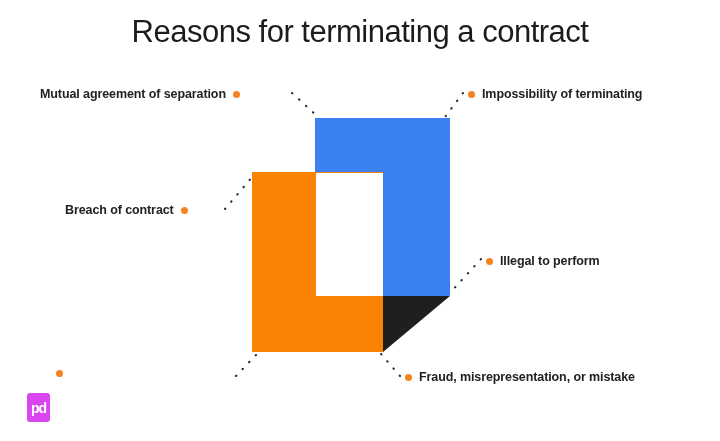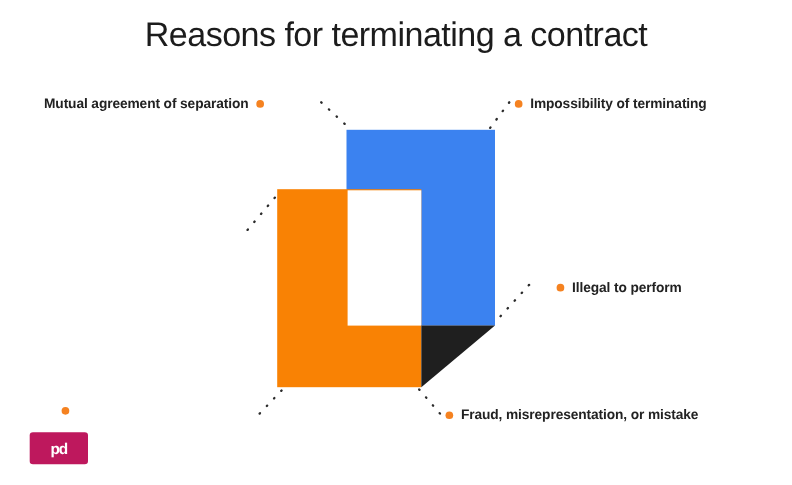--- a/index.html
+++ b/index.html
@@ -64,31 +64,31 @@
     height: 7px;
     border-radius: 50%;
     background: #f58220;
     flex: 0 0 auto;
   }
 
   #label-mutual      { left: 40px;  top: 87px; }
   #label-breach      { left: 65px;  top: 203px; }
   #label-agreed      { left: 56px;  top: 370px; }
   #label-impossible  { left: 468px; top: 87px; }
-  #label-illegal     { left: 506px; top: 254px; }
+  #label-illegal     { left: 486px; top: 254px; }
   #label-fraud       { left: 405px; top: 370px; justify-content: flex-end; }
 
   
   #pd-logo {
     position: absolute;
     left: 27px;
     top: 393px;
-    width: 53px;
+    width: 23px;
     height: 29px;
-    background: #be185d;
+    background: #d946ef;
     border-radius: 3px;
     display: flex;
     align-items: center;
     justify-content: center;
   }
   #pd-logo-text {
     color: #ffffff;
     font-size: 14px;
     font-weight: bold;
     font-family: "Liberation Sans", sans-serif;
@@ -120,20 +120,24 @@
     <rect x="316" y="173" width="67" height="123" fill="#ffffff"></rect>
 
     <polygon points="383,296 450,296 383,352" fill="#1f1f1f"></polygon>
   </svg>
 
   <div class="label left-side" id="label-mutual">
     <span>Mutual agreement of separation</span>
     <span class="dot"></span>
   </div>
 
+  <div class="label left-side" id="label-breach">
+    <span>Breach of contract</span>
+    <span class="dot"></span>
+  </div>
 
   <div class="label left-side" id="label-agreed">
     <span class="dot"></span>
   </div>
 
   <div class="label right-side" id="label-impossible">
     <span class="dot"></span>
     <span>Impossibility of terminating</span>
   </div>
 

